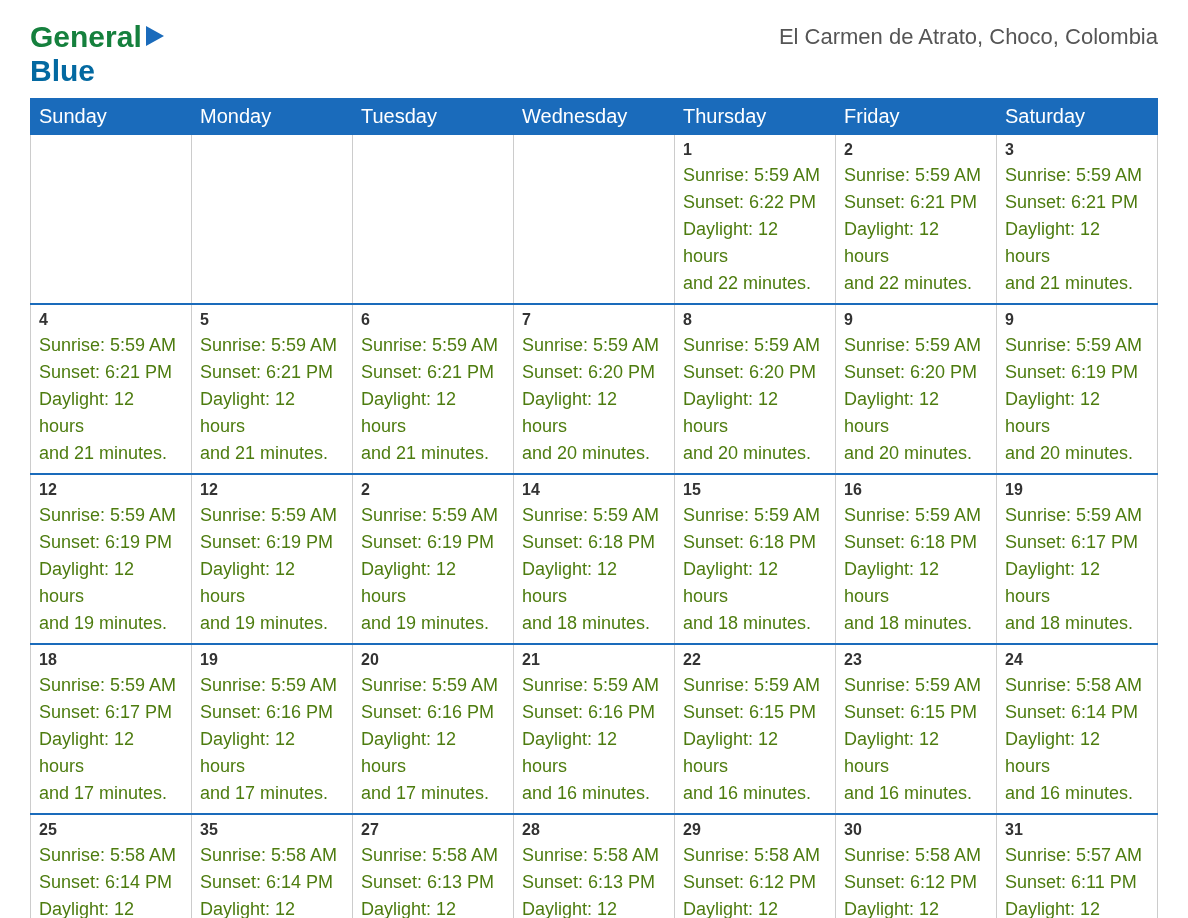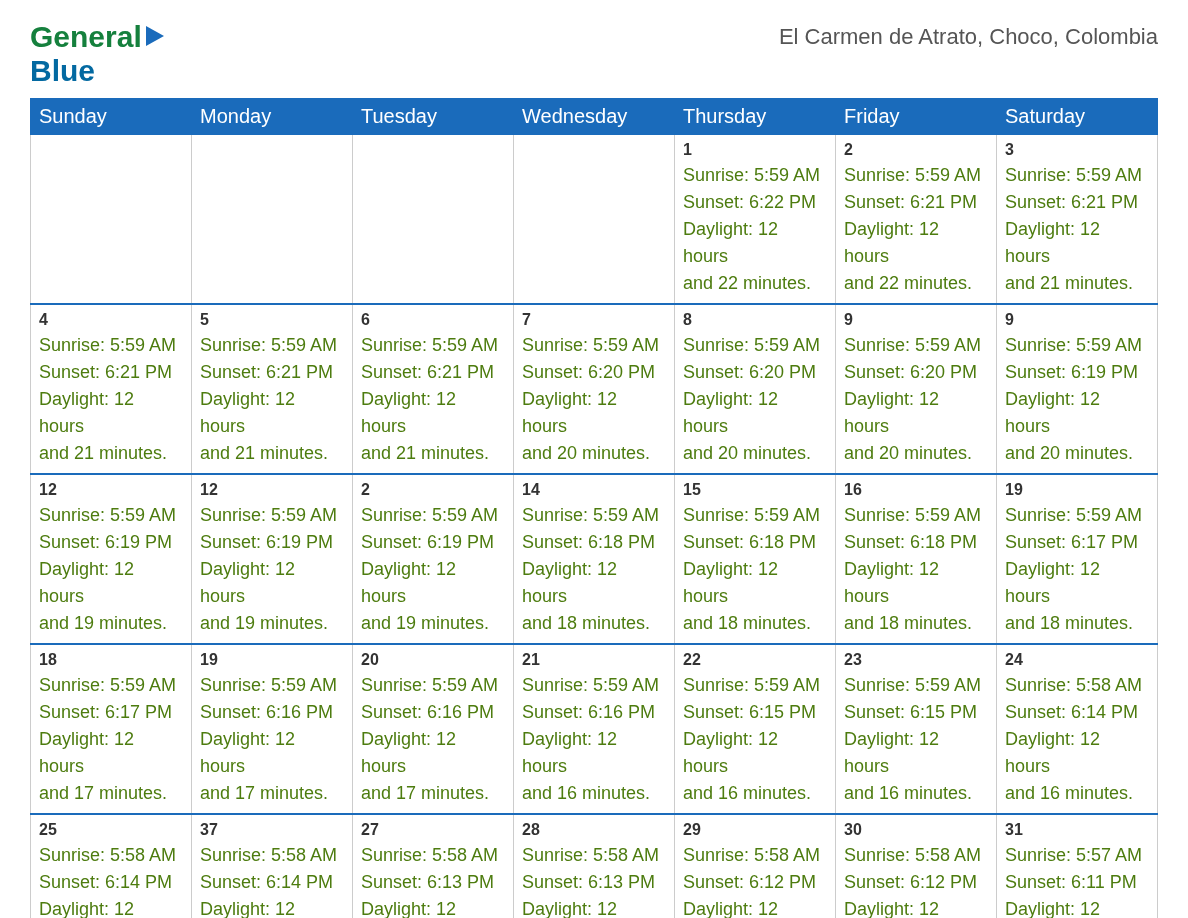--- a/index.html
+++ b/index.html
@@ -300,21 +300,21 @@
       </tr>
       <tr>
         <td>
           <span class="day-number">25</span>
           <div class="day-info" style="white-space: pre-line;">Sunrise: 5:58 AM
 Sunset: 6:14 PM
 Daylight: 12 hours
 and 15 minutes.</div>
         </td>
         <td>
-          <span class="day-number">37</span>
+          <span class="day-number">35</span>
           <div class="day-info" style="white-space: pre-line;">Sunrise: 5:58 AM
 Sunset: 6:14 PM
 Daylight: 12 hours
 and 15 minutes.</div>
         </td>
         <td>
           <span class="day-number">27</span>
           <div class="day-info" style="white-space: pre-line;">Sunrise: 5:58 AM
 Sunset: 6:13 PM
 Daylight: 12 hours

